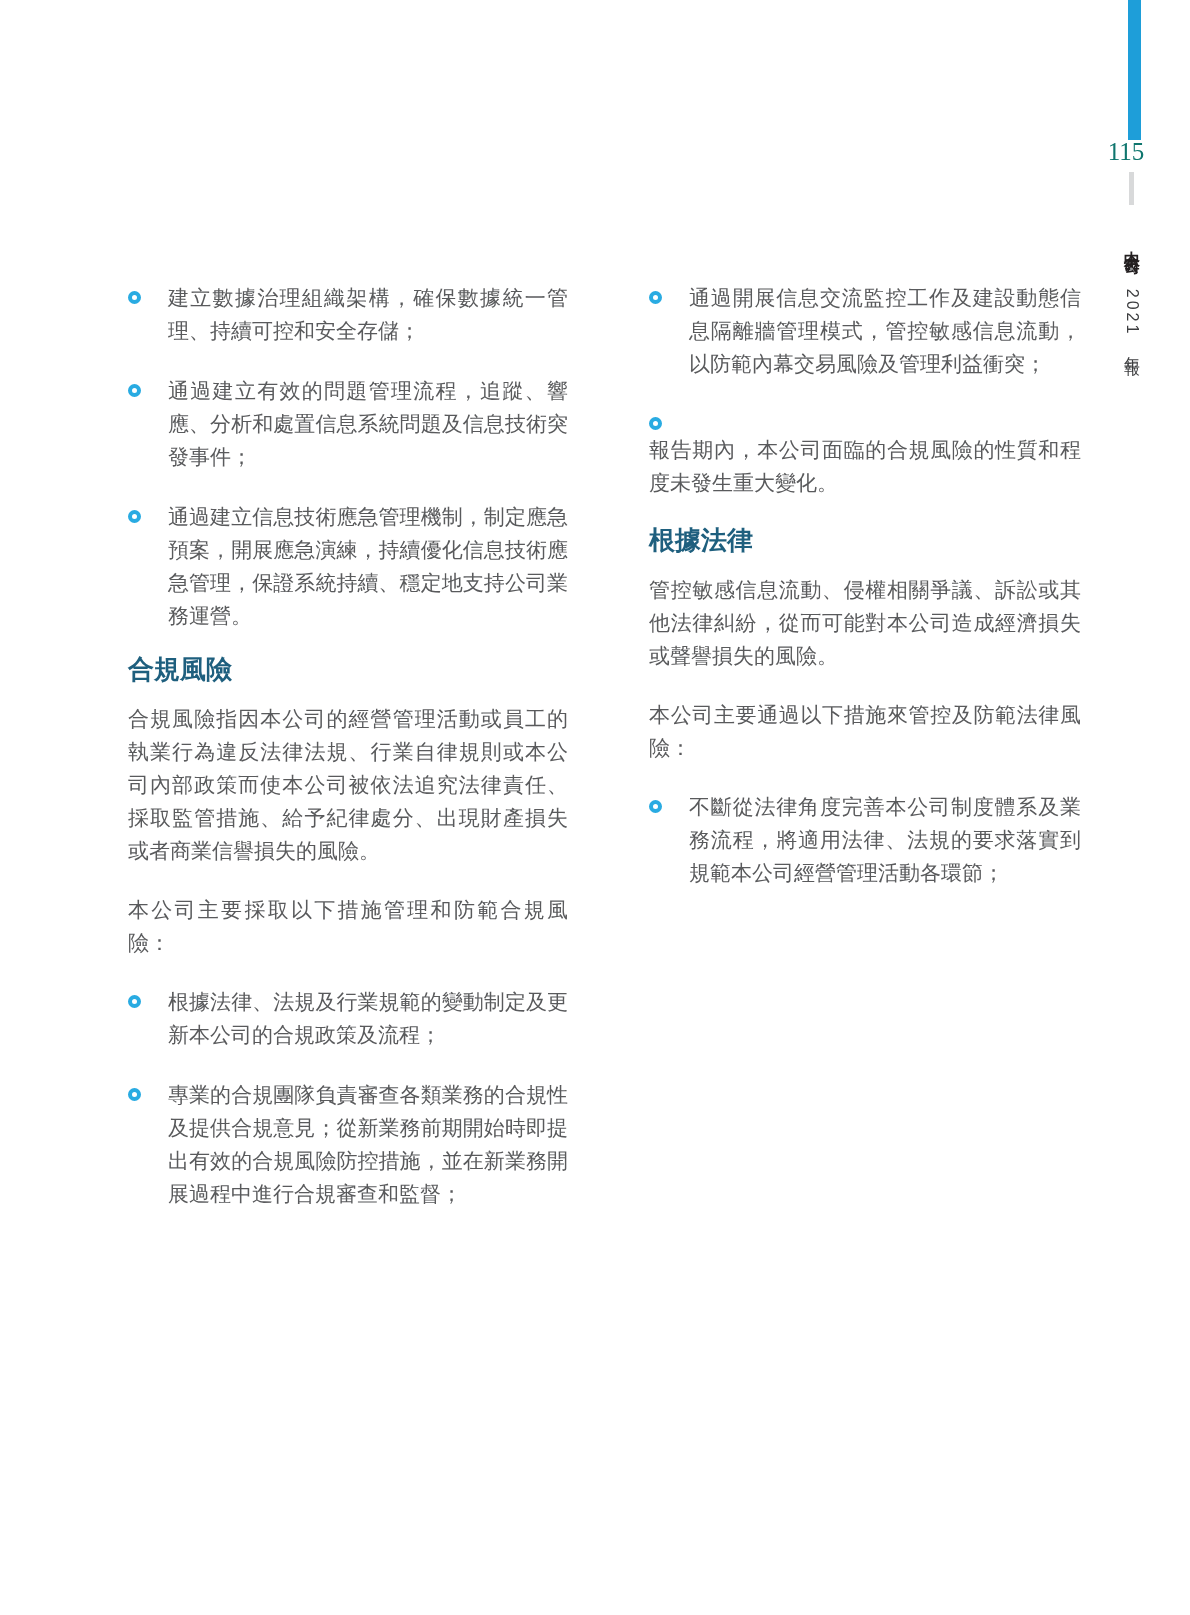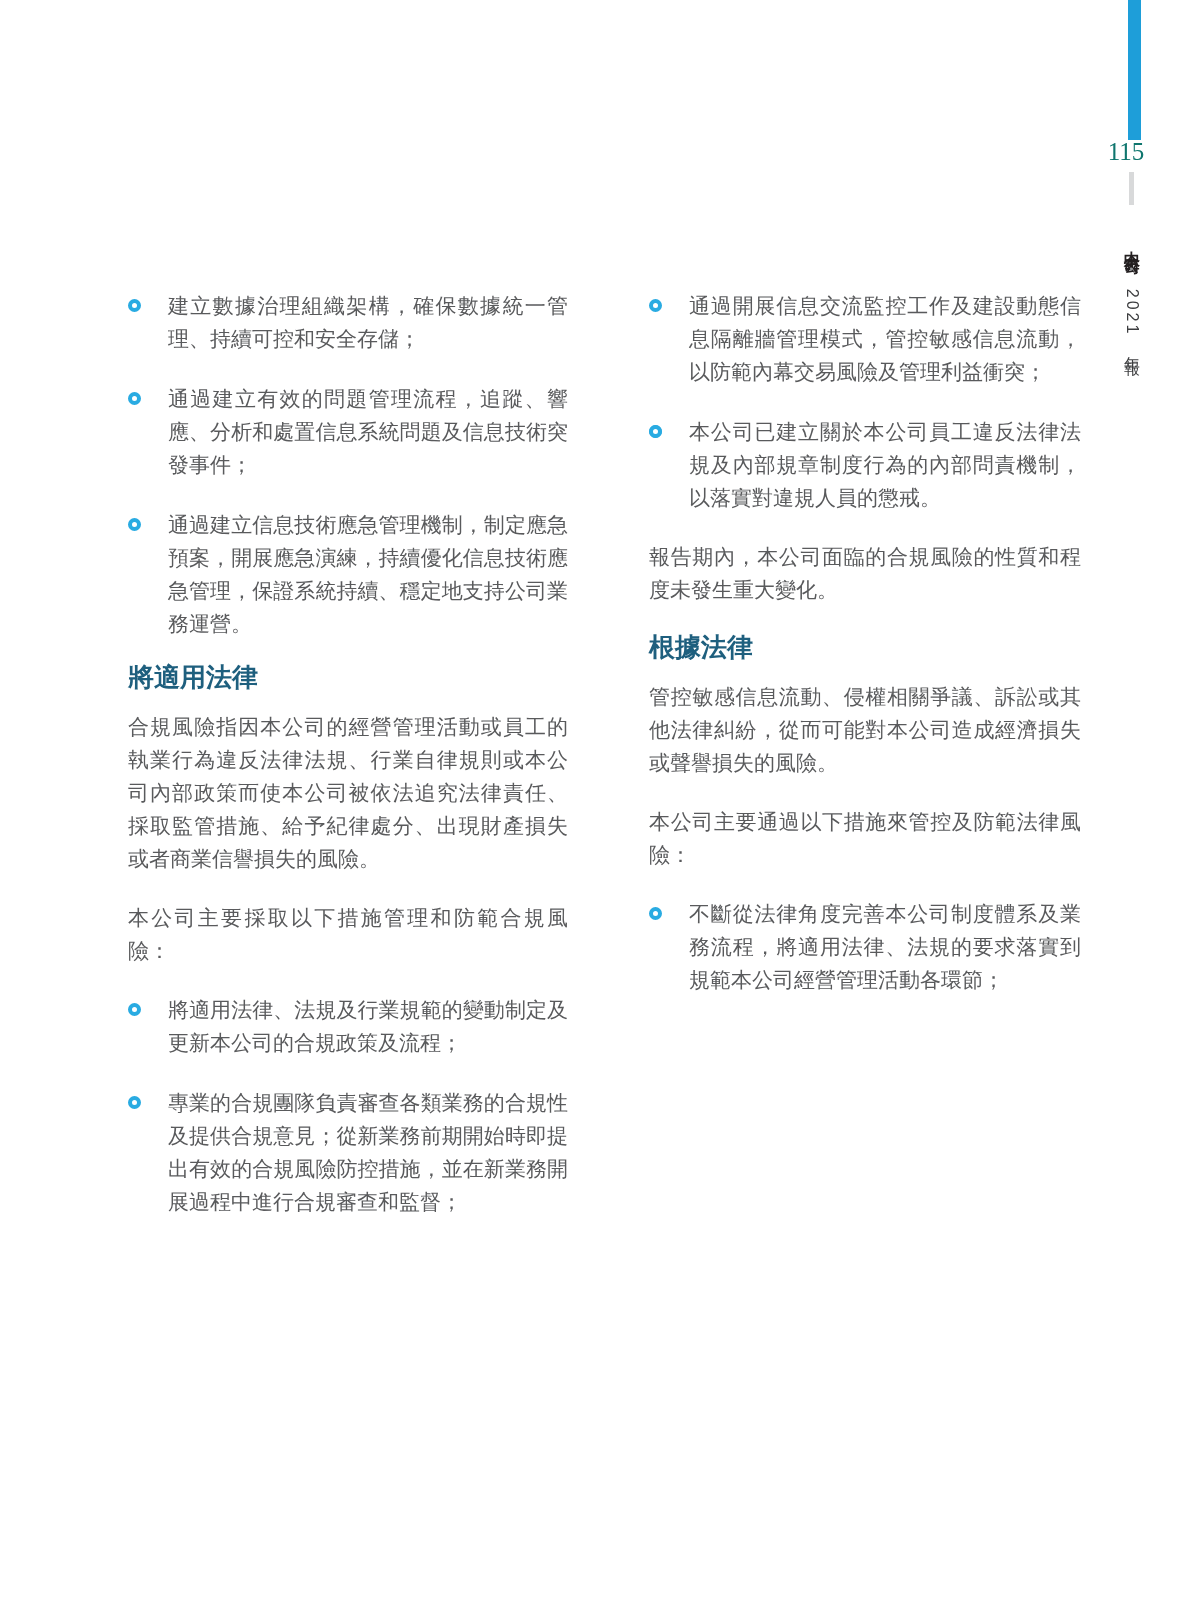--- a/index.html
+++ b/index.html
@@ -79,21 +79,21 @@
   .col-right { left: 649px; width: 432px; }
 
   ul.bullet-list {
     list-style: none;
     margin: 0;
     padding: 0;
   }
   ul.bullet-list li {
     position: relative;
     padding-left: 40px;
-    margin: 16px 0 27px 0;
+    margin: 8px 0 27px 0;
   }
   ul.bullet-list li:last-child { margin-bottom: 0; }
   .ring {
     position: absolute;
     left: 0;
     top: 10px;
     width: 13px;
     height: 13px;
     box-sizing: border-box;
     border: 4px solid #29abe2;
@@ -136,49 +136,45 @@
       <li>
         <span class="ring"></span>
         <span>通過建立有效的問題管理流程，追蹤、響應、分析和處置信息系統問題及信息技術突發事件；</span>
       </li>
       <li>
         <span class="ring"></span>
         <span>通過建立信息技術應急管理機制，制定應急預案，開展應急演練，持續優化信息技術應急管理，保證系統持續、穩定地支持公司業務運營。</span>
       </li>
     </ul>
 
-    <h2 class="section-title">將適用法律</h2>
+    <h2 class="section-title">合規風險</h2>
 
     <p class="para">合規風險指因本公司的經營管理活動或員工的執業行為違反法律法規、行業自律規則或本公司內部政策而使本公司被依法追究法律責任、採取監管措施、給予紀律處分、出現財產損失或者商業信譽損失的風險。</p>
     <p class="para">本公司主要採取以下措施管理和防範合規風險：</p>
 
     <ul class="bullet-list">
       <li>
         <span class="ring"></span>
-        <span>將適用法律、法規及行業規範的變動制定及更新本公司的合規政策及流程；</span>
+        <span>根據法律、法規及行業規範的變動制定及更新本公司的合規政策及流程；</span>
       </li>
       <li>
         <span class="ring"></span>
         <span>專業的合規團隊負責審查各類業務的合規性及提供合規意見；從新業務前期開始時即提出有效的合規風險防控措施，並在新業務開展過程中進行合規審查和監督；</span>
       </li>
     </ul>
   </div>
 
   <div class="col col-right">
     <ul class="bullet-list">
       <li>
         <span class="ring"></span>
         <span>通過開展信息交流監控工作及建設動態信息隔離牆管理模式，管控敏感信息流動，以防範內幕交易風險及管理利益衝突；</span>
       </li>
       <li>
         <span class="ring"></span>
-      </li>
-      <li>
-        <span class="ring"></span>
-        <span>本公司已建立關於本公司員工違反法律法規及內部規章制度行為的內部問責機制，以落實對違規人員的懲戒。</span>
       </li>
     </ul>
 
     <div style="height:26px"></div>
 
     <p class="para">報告期內，本公司面臨的合規風險的性質和程度未發生重大變化。</p>
 
     <h2 class="section-title">根據法律</h2>
 
     <p class="para">管控敏感信息流動、侵權相關爭議、訴訟或其他法律糾紛，從而可能對本公司造成經濟損失或聲譽損失的風險。</p>

